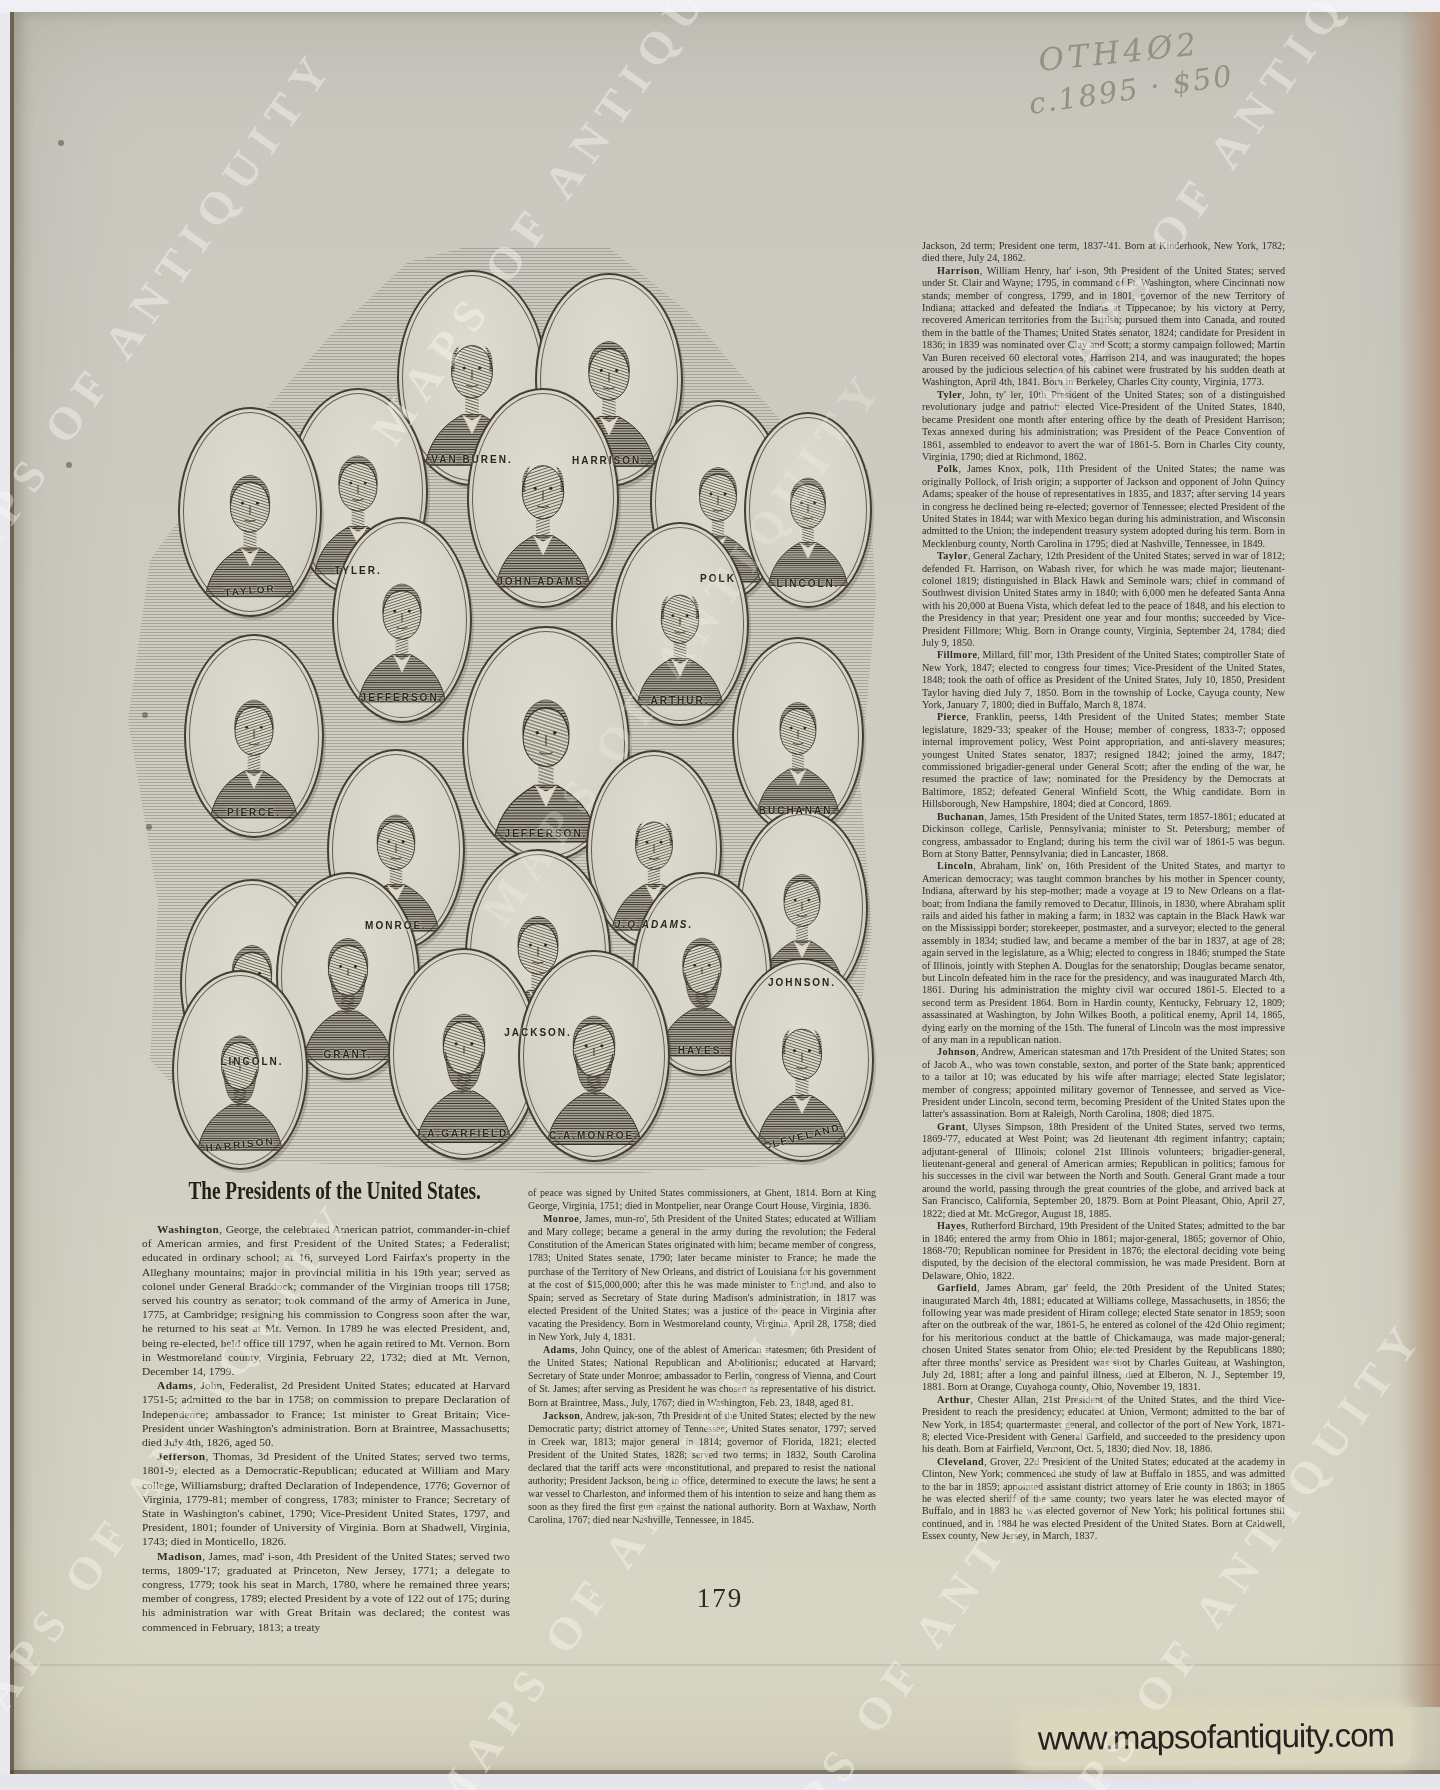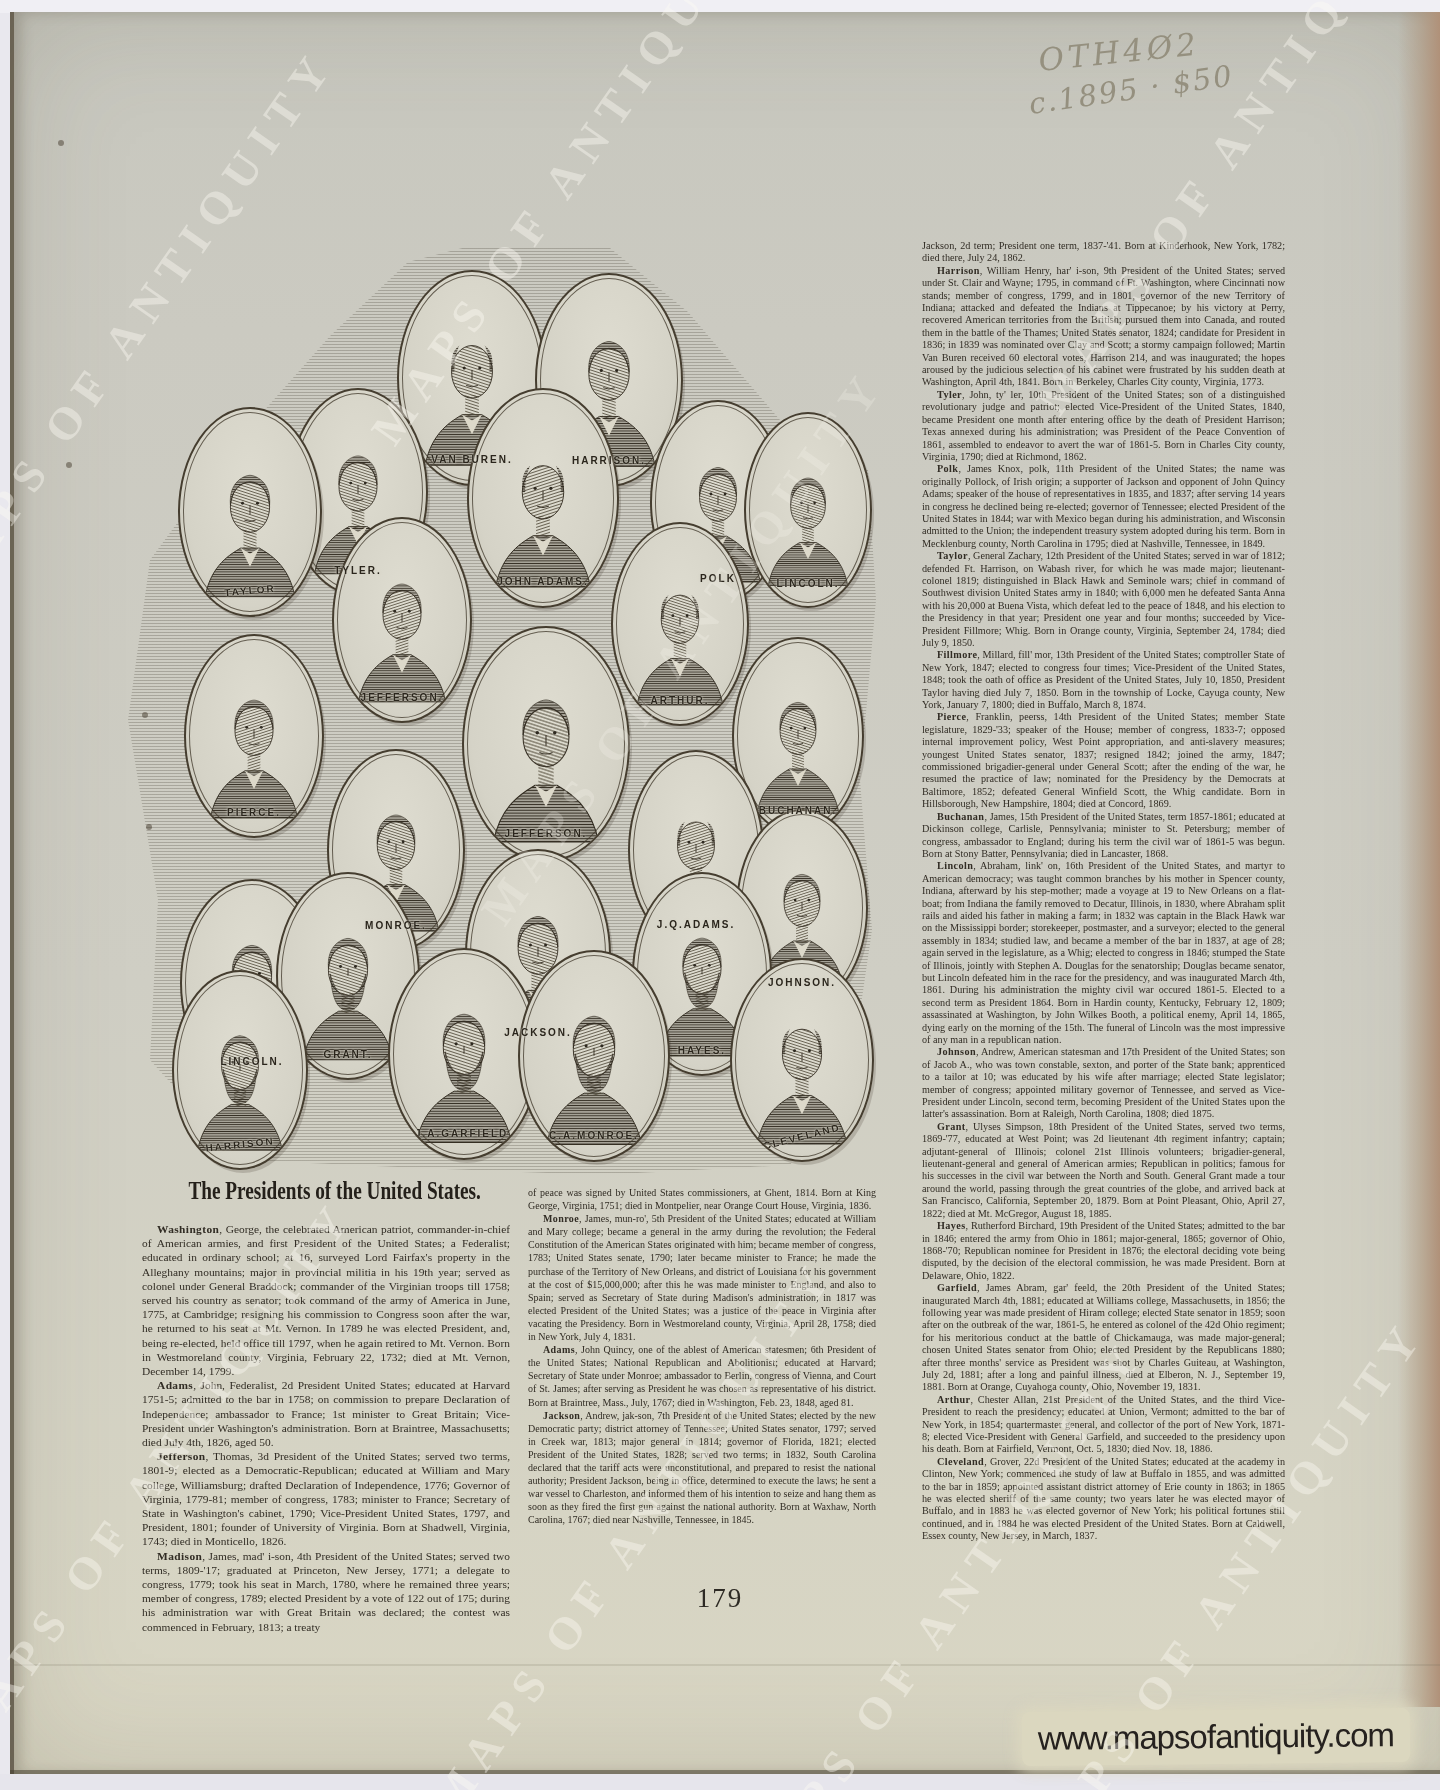--- a/index.html
+++ b/index.html
@@ -212,21 +212,21 @@
         <use href="#bustA"></use>
       </svg>
     <span class="plabel">BUCHANAN.</span>
   </div>
   <div class="oval" style="left:327px;top:749px;width:134px;height:198px;">
     <svg class="bust" viewBox="0 0 120 150">
         <use href="#bustA"></use>
       </svg>
     <span class="plabel">MONROE.</span>
   </div>
-  <div class="oval flip" style="left:628px;top:750px;width:132px;height:196px;">
+  <div class="oval flip" style="left:586px;top:750px;width:132px;height:196px;font-style:italic;">
     <svg class="bust" viewBox="0 0 120 150">
         <use href="#bustB"></use>
       </svg>
     <span class="plabel">J.Q.ADAMS.</span>
   </div>
   <div class="oval" style="left:180px;top:838px;width:140px;height:204px;margin-top:41px;">
     <svg class="bust" viewBox="0 0 120 150">
         <use href="#bustC"></use>
       </svg>
     <span class="plabel">LINCOLN.</span>

